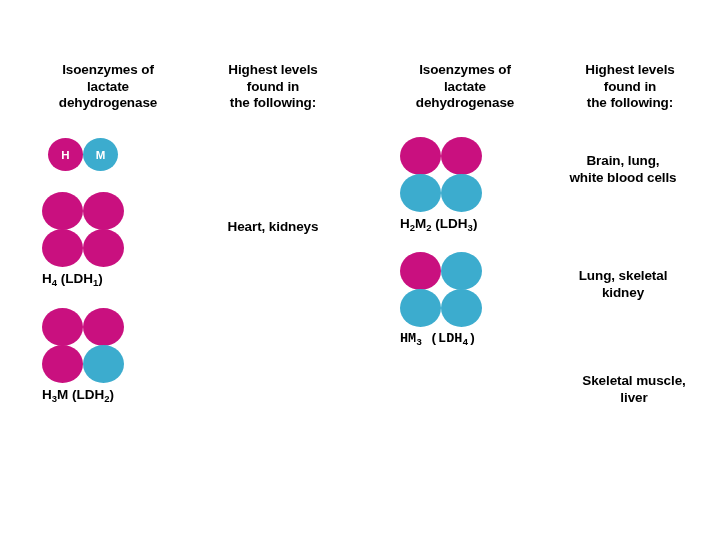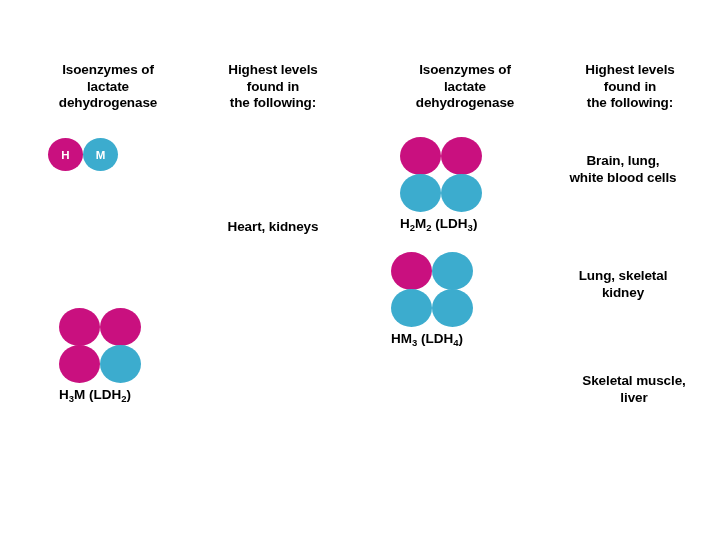--- a/index.html
+++ b/index.html
@@ -100,28 +100,28 @@
     font-size: 13.5px;
     line-height: 16.5px;
     text-align: center;
     white-space: pre-line;
     letter-spacing: -0.1px;
   }
 
   
   #mol-legend { left: 42px;  top: 138px; }
   #mol-ldh1   { left: 42px;  top: 192px; }
-  #mol-ldh2   { left: 42px;  top: 308px; margin-left: 17px; }
+  #mol-ldh2   { left: 42px;  top: 308px; }
 
   #tis-ldh1   { left: 178px; top: 219px; width: 190px; }
   #tis-ldh2   { left: 178px; top: 334px; width: 190px; }
 
   
   #mol-ldh3   { left: 400px; top: 137px; }
-  #mol-ldh4   { left: 391px; top: 252px; }
+  #mol-ldh4   { left: 400px; top: 252px; font-family: Liberation Mono, monospace; }
   #mol-ldh5   { left: 400px; top: 367px; }
 
   #tis-ldh3   { left: 528px; top: 153px; width: 190px; }
   #tis-ldh4   { left: 528px; top: 268px; width: 190px; }
   #tis-ldh5   { left: 539px; top: 373px; width: 190px; }
 </style>
 </head>
 <body>
 
 <div class="canvas">
@@ -142,20 +142,29 @@
 found in
 the following:</div>
 
   <div class="molecule legend" id="mol-legend">
     <div class="mol-grid single-row">
       <div class="subunit h" style="background: rgb(201, 16, 127);">H</div>
       <div class="subunit m" style="background: rgb(60, 172, 206);">M</div>
     </div>
   </div>
 
+  <div class="molecule" id="mol-ldh1">
+    <div class="mol-grid">
+      <div class="subunit h" style="background: rgb(201, 16, 127);"></div>
+      <div class="subunit h" style="background: rgb(201, 16, 127);"></div>
+      <div class="subunit h" style="background: rgb(201, 16, 127);"></div>
+      <div class="subunit h" style="background: rgb(201, 16, 127);"></div>
+    </div>
+    <div class="mol-label"><span>H</span><sub>4</sub><span> (LDH</span><sub>1</sub><span>)</span></div>
+  </div>
 
   <div class="tissue" id="tis-ldh1">Heart, kidneys</div>
 
   <div class="molecule" id="mol-ldh2">
     <div class="mol-grid">
       <div class="subunit h" style="background: rgb(201, 16, 127);"></div>
       <div class="subunit h" style="background: rgb(201, 16, 127);"></div>
       <div class="subunit h" style="background: rgb(201, 16, 127);"></div>
       <div class="subunit m" style="background: rgb(60, 172, 206);"></div>
     </div>

